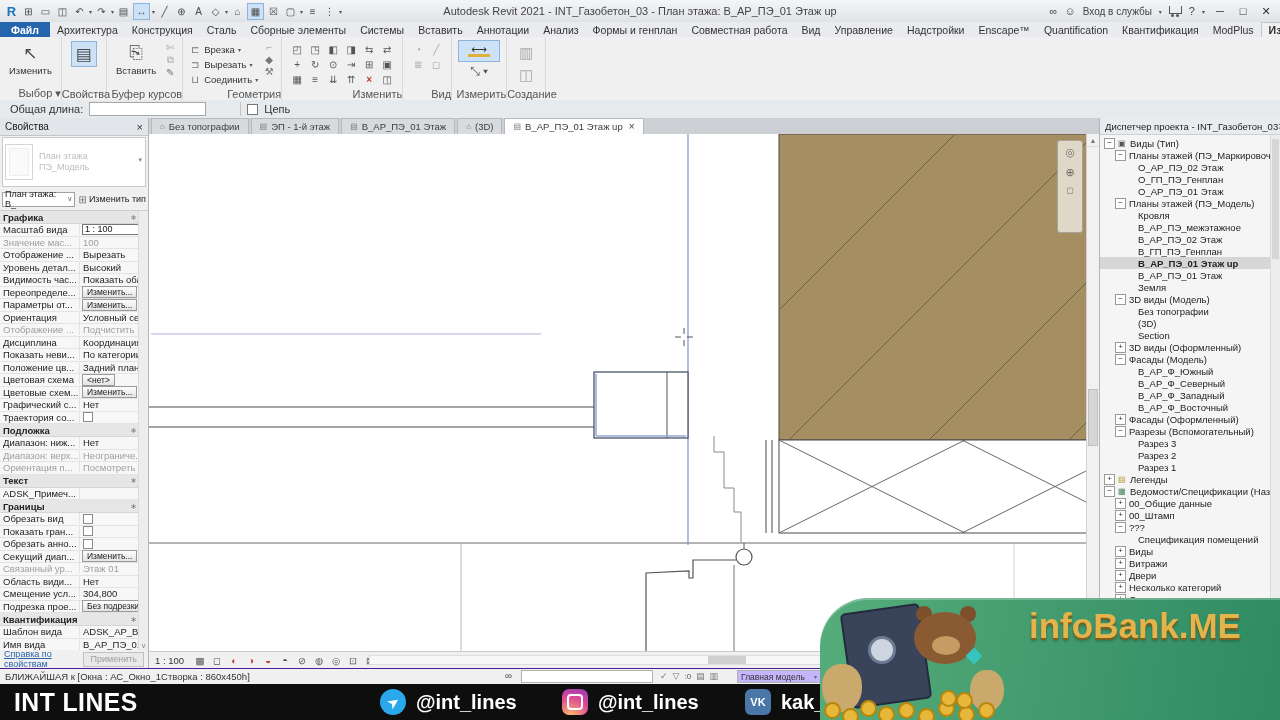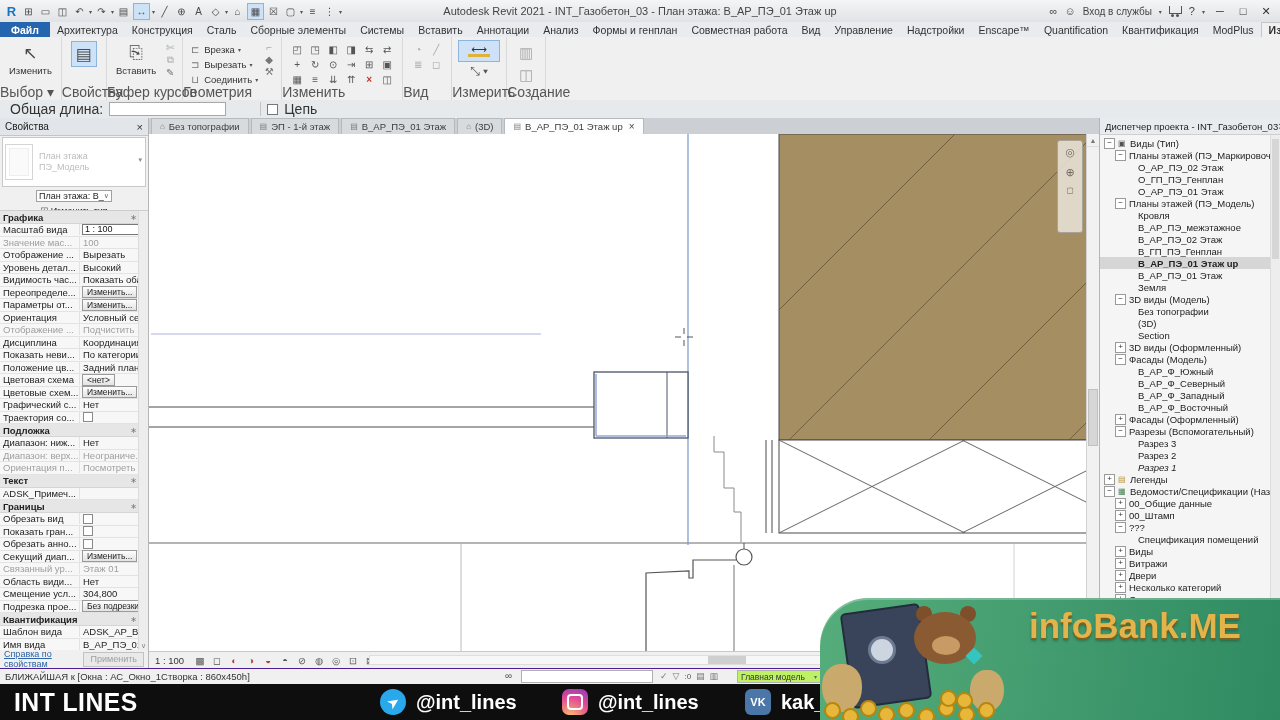--- a/index.html
+++ b/index.html
@@ -18,49 +18,49 @@
   .cart-ic:after{content:"";position:absolute;left:1px;bottom:-4px;width:3px;height:3px;border-radius:50%;background:#555;box-shadow:5px 0 0 #555;}
   .winbtn{width:16px;text-align:center;font-size:11px;color:#333;}
   
   .tabrow{position:absolute;top:22px;left:0;right:0;height:15px;background:#e9ebee;display:flex;align-items:stretch;font-size:10.5px;color:#333;}
   .rtab{padding:0 7px;display:flex;align-items:center;white-space:nowrap;}
   .rtab.file{background:#2565ae;color:#fff;font-weight:bold;padding:0 11px;}
   .rtab.active{background:#f0f0f0;border:1px solid #c6c6c6;border-bottom:none;font-weight:bold;}
   
   .ribbon{position:absolute;top:37px;left:0;right:0;height:63px;background:#f0f0f0;border-bottom:1px solid #c9c9c9;display:flex;}
   .panel{position:relative;border-right:1px solid #d9d9d9;display:flex;flex-direction:column;}
-  .panel-label{position:absolute;bottom:0;left:0;right:0;text-align:left;font-size:14px;color:#555;white-space:nowrap;}
+  .panel-label{position:absolute;bottom:0;left:0;right:0;text-align:right;font-size:11px;color:#555;white-space:nowrap;}
   .panel-body{flex:1;display:flex;align-items:flex-start;padding:3px 6px 12px;gap:5px;}
   .bigbtn{display:flex;flex-direction:column;align-items:center;font-size:9.5px;color:#333;padding:1px 3px;}
   .bicon{font-size:17px;height:24px;display:flex;align-items:center;color:#4a4a4a;}
   .bicon.blue{background:#cde2f6;border:1px solid #8db4dd;padding:0 4px;}
   .geo-col{display:flex;flex-direction:column;gap:1px;padding-top:2px;}
   .geo-row{display:flex;align-items:center;gap:3px;font-size:9.5px;height:14px;color:#333;}
   .small-ic{font-size:10px;color:#777;width:12px;text-align:center;}
   .mod-grid{display:grid;grid-template-columns:repeat(6,18px);grid-auto-rows:15px;align-items:center;justify-items:center;font-size:10px;color:#555;padding-top:2px;}
   .mod-grid .red{color:#c0392b;font-weight:bold;}
   .gray-ic{color:#a9a9a9;}
   .dim-btn{background:#cde2f6;border:1px solid #8db4dd;width:40px;height:20px;display:flex;flex-direction:column;align-items:center;justify-content:center;}
   .dim-bar{width:22px;height:3px;background:#e0b23a;margin-top:1px;}
   
-  .optionsbar{position:absolute;top:100px;left:0;right:0;height:18px;background:#e7eaed;border-bottom:1px solid #cfcfcf;display:flex;align-items:center;font-size:14px;color:#333;gap:6px;padding-left:10px;}
+  .optionsbar{position:absolute;top:100px;left:0;right:0;height:18px;background:#e7eaed;border-bottom:1px solid #cfcfcf;display:flex;align-items:center;font-size:11px;color:#333;gap:6px;padding-left:10px;}
   .opt-input{width:115px;height:12px;background:#fff;border:1px solid #a8a8a8;}
   .opt-sep{width:1px;height:14px;background:#c5c5c5;margin-left:28px;}
   .cb{width:9px;height:9px;border:1px solid #777;background:#fff;}
   
   .main{position:absolute;top:118px;left:0;width:1280px;height:550px;display:flex;}
   
   .palette{width:148px;background:#f0f0f0;border-right:1px solid #b5b5b5;display:flex;flex-direction:column;font-size:9.5px;}
   .pal-head{height:17px;display:flex;align-items:center;padding:0 5px;background:#e2e5e9;border-bottom:1px solid #c5c5c5;font-size:10px;color:#222;}
   .pal-head .x{margin-left:auto;font-size:11px;color:#333;}
   .type-box{height:44px;background:#fff;border:1px solid #c9c9c9;margin:1px 2px;display:flex;align-items:center;gap:6px;padding:2px;position:relative;}
   .thumb{width:26px;height:34px;border:1px solid #d5d5d5;background:#fafafa;box-shadow:inset 0 0 0 3px #fff, inset 0 0 0 4px #eee;}
   .type-label{color:#bcbcbc;font-size:9px;line-height:1.25;}
   .type-caret{position:absolute;right:3px;top:18px;font-size:7px;color:#888;}
-  .sel-row{display:flex;align-items:center;gap:3px;padding:2px 2px;height:18px;flex-direction:column;}
+  .sel-row{display:flex;align-items:center;gap:3px;padding:2px 2px;height:18px;}
   .sel-dd{flex:1;height:13px;background:#fff;border:1px solid #a0a0a0;font-size:9px;display:flex;align-items:center;padding:0 2px;color:#222;}
   .sel-dd .dd{margin-left:auto;font-size:7px;color:#666;}
   .edit-type{font-size:9px;display:flex;align-items:center;gap:2px;color:#222;}
   .et-ic{font-size:10px;color:#777;}
   .grid{flex:1;overflow:hidden;border-top:1px solid #cdcdcd;position:relative;background:#f7f7f7;}
   .sec{height:12px;background:#e6e6e6;font-weight:bold;display:flex;align-items:center;padding:0 3px;border-bottom:1px solid #d5d5d5;color:#222;}
   .sec .pin{margin-left:auto;font-weight:normal;color:#777;font-size:8px;padding-right:8px;}
   .prow{display:flex;height:11.5px;border-bottom:1px solid #e3e3e3;align-items:center;}
   .prow .pl{width:76px;padding-left:3px;border-right:1px solid #e3e3e3;white-space:nowrap;overflow:hidden;color:#222;}
   .prow .pv{flex:1;padding-left:3px;white-space:nowrap;overflow:hidden;color:#222;}
@@ -106,21 +106,21 @@
   .ticon.root{color:#555;}
   .tree-scroll{position:absolute;right:0;top:0;bottom:0;width:9px;background:#ededed;border-left:1px solid #dcdcdc;}
   .tree-thumb{position:absolute;left:1px;right:1px;top:4px;height:120px;background:#d6d6d6;}
   
   .statusbar{position:absolute;top:668px;left:0;right:0;height:16px;background:#f0f0f0;border-top:1px solid #4c1d95;font-size:9.5px;color:#333;}
   .st-text{position:absolute;left:5px;top:2px;white-space:nowrap;}
   .st-binoc{position:absolute;left:505px;top:1px;font-size:10px;color:#555;}
   .st-input{position:absolute;left:521px;top:1px;width:130px;height:11px;background:#fff;border:1px solid #b0b0b0;}
   .st-icons{position:absolute;left:660px;top:2px;display:flex;gap:5px;color:#777;font-size:9px;align-items:center;}
   .st-badge{font-size:8px;color:#555;}
-  .st-combo{position:absolute;left:737px;top:1px;width:76px;height:11px;background:#bef264;border:1px solid #b0b0b0;font-size:8.5px;display:flex;align-items:center;padding:0 3px;color:#333;}
+  .st-combo{position:absolute;left:737px;top:1px;width:76px;height:11px;background:#c4b5fd;border:1px solid #b0b0b0;font-size:8.5px;display:flex;align-items:center;padding:0 3px;color:#333;}
   .st-combo .dd{margin-left:auto;font-size:6px;color:#666;}
   
   .blackbar{position:absolute;top:684px;left:0;right:0;height:36px;background:#0e0e0e;color:#fff;}
   .brand{position:absolute;left:14px;top:3px;font-size:26px;font-weight:bold;letter-spacing:.5px;transform:scaleX(.95);transform-origin:left;}
   .soc{position:absolute;top:5px;display:flex;align-items:center;gap:10px;font-size:20px;font-weight:bold;}
   .soc-tg{left:380px;} .soc-ig{left:562px;} .soc-vk{left:745px;}
   .soc-ic{width:26px;height:26px;display:flex;align-items:center;justify-content:center;color:#fff;flex:none;}
   .tg{border-radius:50%;background:#29a9eb;font-size:13px;}
   .tg span{transform:rotate(-35deg);display:block;}
   .ig{border-radius:7px;background:radial-gradient(circle at 30% 110%,#fdc468,#df4996 60%,#8a3ab9);}
@@ -731,21 +731,21 @@
             <span>Разрезы (Вспомогательный)</span>
           </div>
           <div class="titem" style="padding-left: 26px;">
             <span class="exp-sp"></span>
             <span>Разрез 3</span>
           </div>
           <div class="titem" style="padding-left: 26px;">
             <span class="exp-sp"></span>
             <span>Разрез 2</span>
           </div>
-          <div class="titem" style="padding-left: 26px; font-style: italic;">
+          <div class="titem" style="padding-left: 26px;">
             <span class="exp-sp"></span>
             <span>Разрез 1</span>
           </div>
           <div class="titem" style="padding-left: 4px;">
             <span class="exp">+</span>
             <span class="ticon legend">▤</span>
             <span>Легенды</span>
           </div>
           <div class="titem" style="padding-left: 4px;">
             <span class="exp">−</span>

